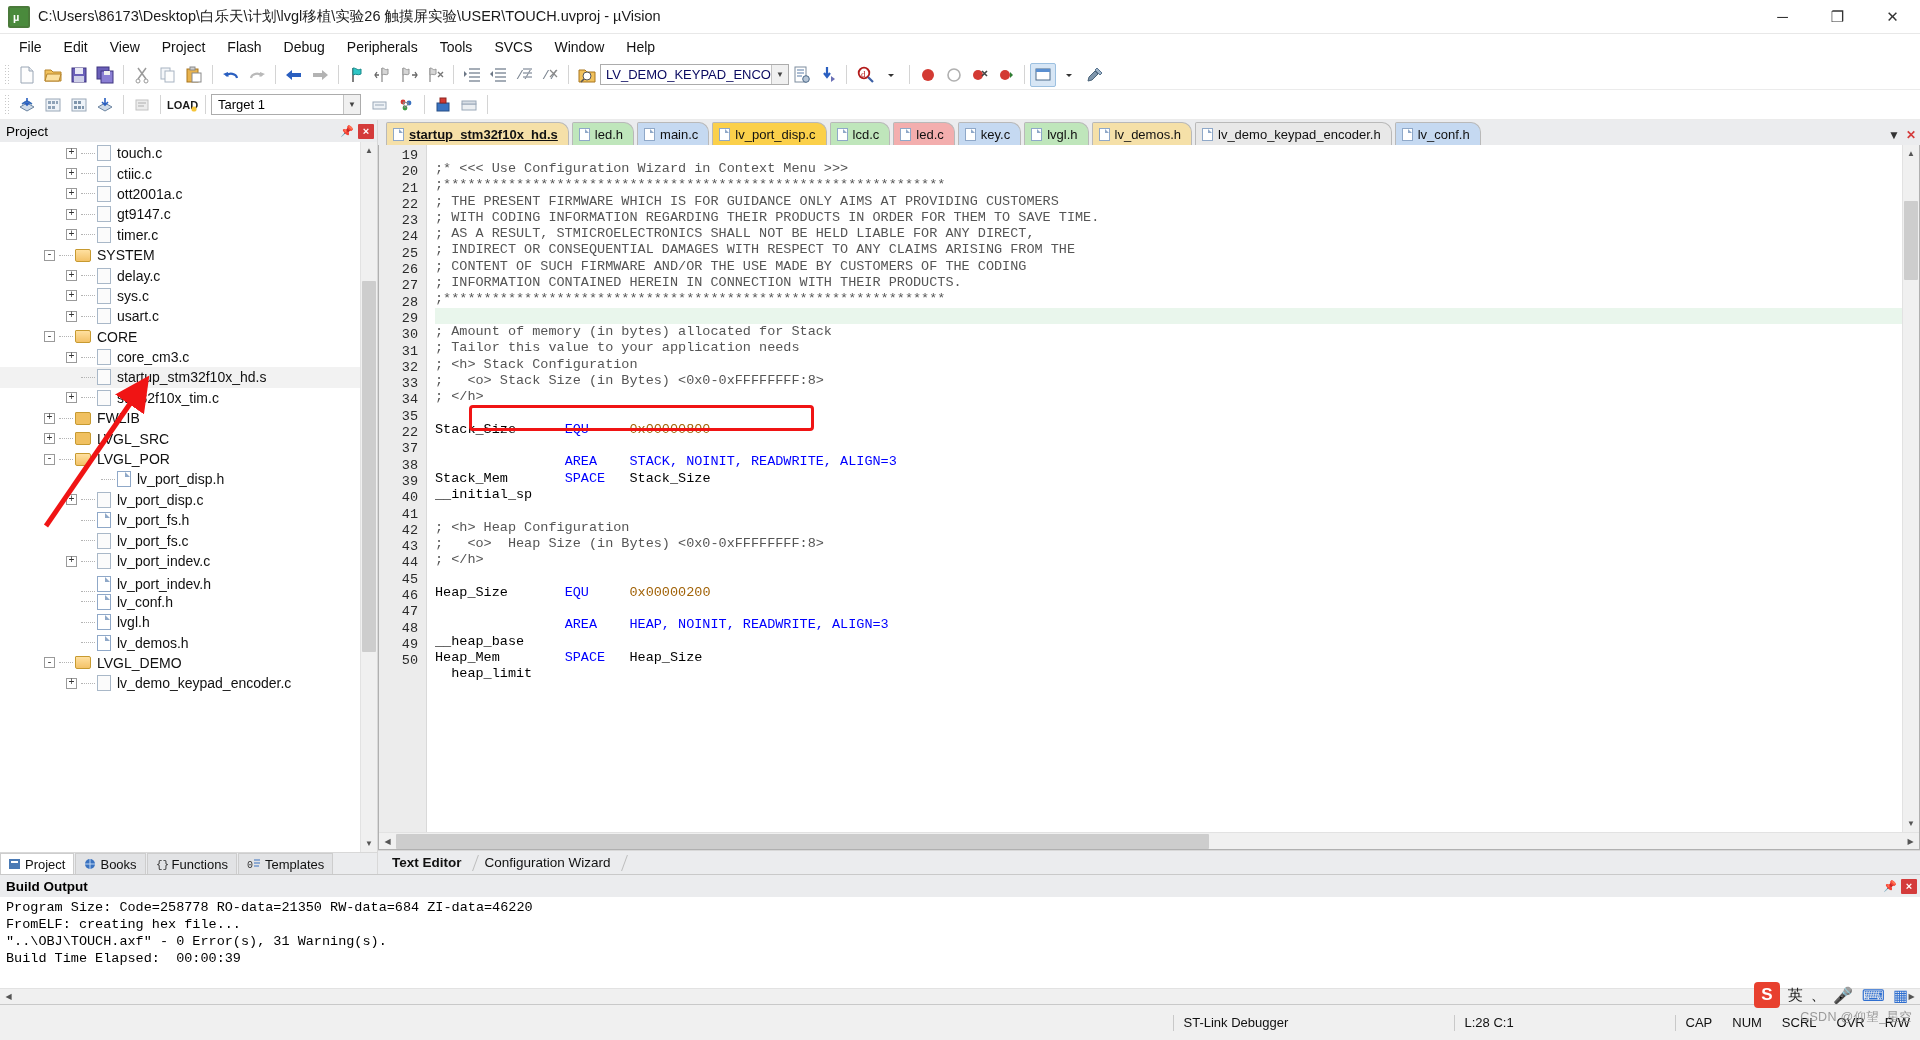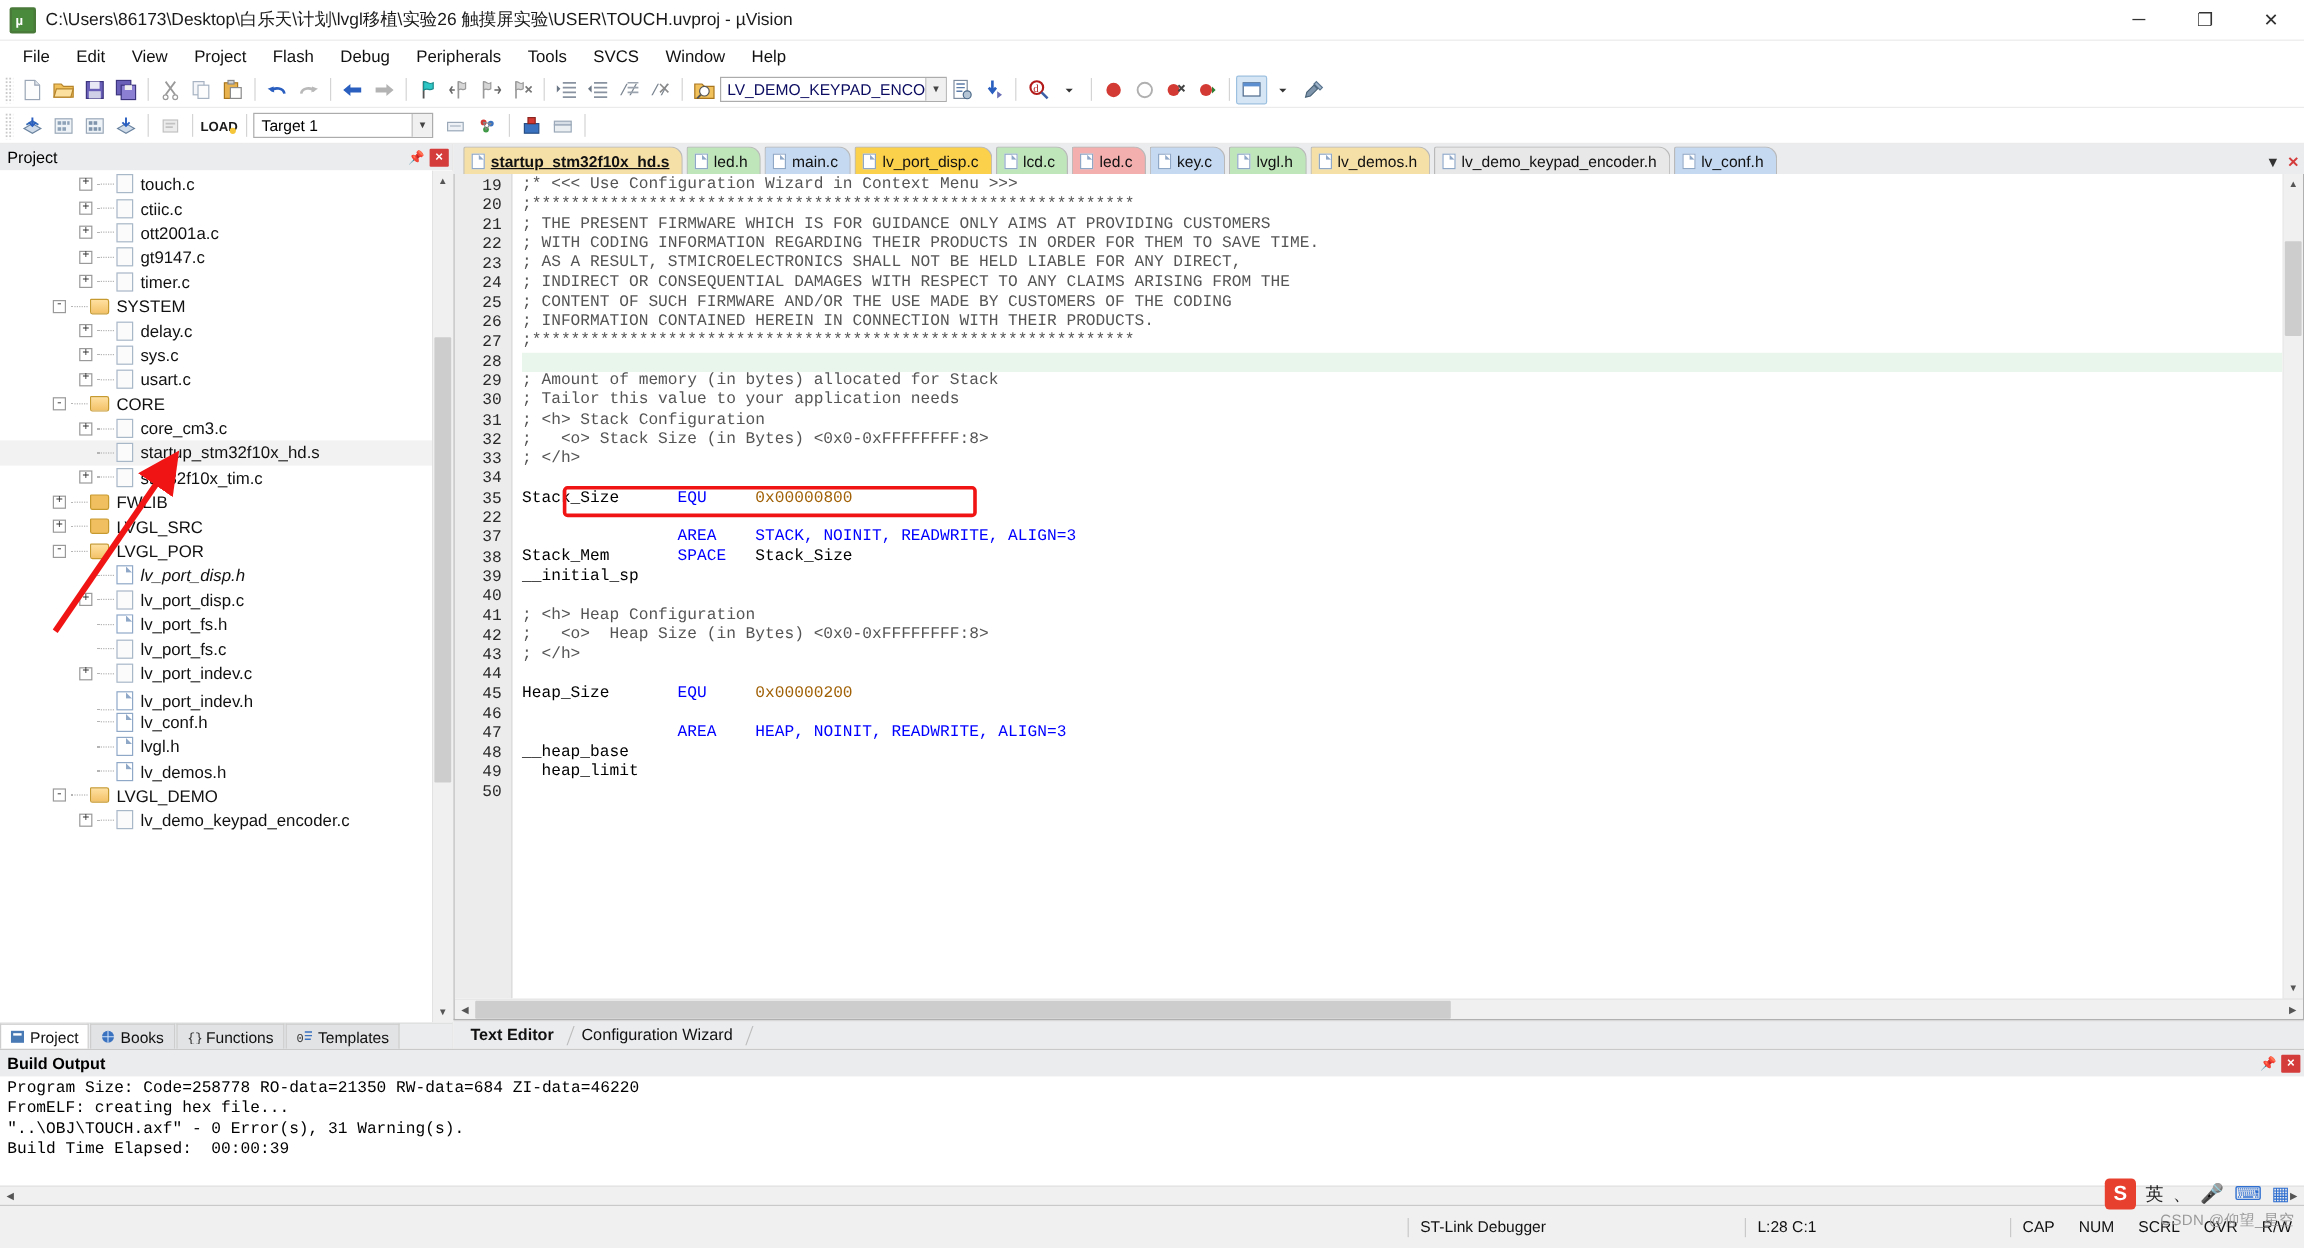--- a/index.html
+++ b/index.html
@@ -107,21 +107,21 @@
   .ts-btn{font-size:12px;color:#333;}
   .ts-btn.red{color:#d43b3b;font-weight:bold;}
 
   .code-outer{flex:1;display:flex;min-height:0;border:1px solid #b0b0b0;border-top:none;}
   .code-scrollwrap{flex:1;display:flex;flex-direction:column;min-width:0;}
   .code-row{flex:1;display:flex;min-height:0;}
   .code-view{flex:1;display:flex;min-width:0;overflow:hidden;background:#fff;position:relative;}
   .gutter{width:48px;flex:none;background:#ececec;border-right:1px solid #d9d9d9;padding-top:3px;padding-left:20px;}
   .gline{height:16.3px;text-align:right;padding-right:8px;font-family:"Liberation Mono","DejaVu Sans Mono",monospace;
          font-size:13.5px;color:#2a2a2a;}
-  .code-lines{flex:1;padding-top:2px;padding-left:8px;position:relative;min-width:0;}
+  .code-lines{flex:1;padding-top:16px;padding-left:8px;position:relative;min-width:0;}
   .cline{height:16.3px;font-family:"Liberation Mono","DejaVu Sans Mono",monospace;font-size:13.5px;
          color:#555;white-space:pre;}
   .cline.hl{background:#e9f6ec;}
   .cline .k{color:#0000ff;}
   .cline .num{color:#a16207;text-align:center;}
   .cline .plain{color:#000;}
   .redbox{position:absolute;border:3px solid #f01414;border-radius:4px;pointer-events:none;}
 
   .ecode-vscroll{width:17px;flex:none;background:#f0f0f0;border-left:1px solid #e2e2e2;display:flex;flex-direction:column;}
   .ehscroll{height:17px;background:#f0f0f0;border-top:1px solid #e2e2e2;display:flex;align-items:center;flex:none;}
@@ -593,21 +593,21 @@
               <div class="dots"></div>
               <div class="ficon folder"></div>
               <span class="tlabel">LVGL_SRC</span>
             </div>
             <div class="trow" style="padding-left: 44px;">
               <div class="exp">-</div>
               <div class="dots"></div>
               <div class="ficon folder open"></div>
               <span class="tlabel">LVGL_POR</span>
             </div>
-            <div class="trow" style="padding-left: 66px; font-style: italic;">
+            <div class="trow" style="padding-left: 86px;">
               <div class="exp blank"></div>
               <div class="dots"></div>
               <div class="ficon doc"></div>
               <span class="tlabel">lv_port_disp.h</span>
             </div>
             <div class="trow" style="padding-left: 66px;">
               <div class="exp">+</div>
               <div class="dots"></div>
               <div class="ficon docg"></div>
               <span class="tlabel">lv_port_disp.c</span>
@@ -839,20 +839,21 @@
                   <div class="cline"><span class="plain">__initial_sp</span></div>
                   <div class="cline"></div>
                   <div class="cline">; &lt;h&gt; Heap Configuration</div>
                   <div class="cline">;   &lt;o&gt;  Heap Size (in Bytes) &lt;0x0-0xFFFFFFFF:8&gt;</div>
                   <div class="cline">; &lt;/h&gt;</div>
                   <div class="cline"></div>
                   <div class="cline"><span class="plain">Heap_Size</span>       <span class="k">EQU</span>     <span class="num">0x00000200</span></div>
                   <div class="cline"></div>
                   <div class="cline">                <span class="k">AREA</span>    <span class="k">HEAP, NOINIT, READWRITE, ALIGN=3</span></div>
                   <div class="cline"><span class="plain">__heap_base</span></div>
+                  <div class="cline"><span class="plain">Heap_Mem</span>        <span class="k">SPACE</span>   <span class="plain">Heap_Size</span></div>
                   <div class="cline"><span class="plain">  heap_limit</span></div>
                 </div>
             </div>
             <div class="ecode-vscroll">
               <div class="vs-btn">▲</div>
               <div class="vs-track">
                 <div class="vs-thumb" style="top:6%;height:12%"></div>
               </div>
               <div class="vs-btn">▼</div>
             </div>

